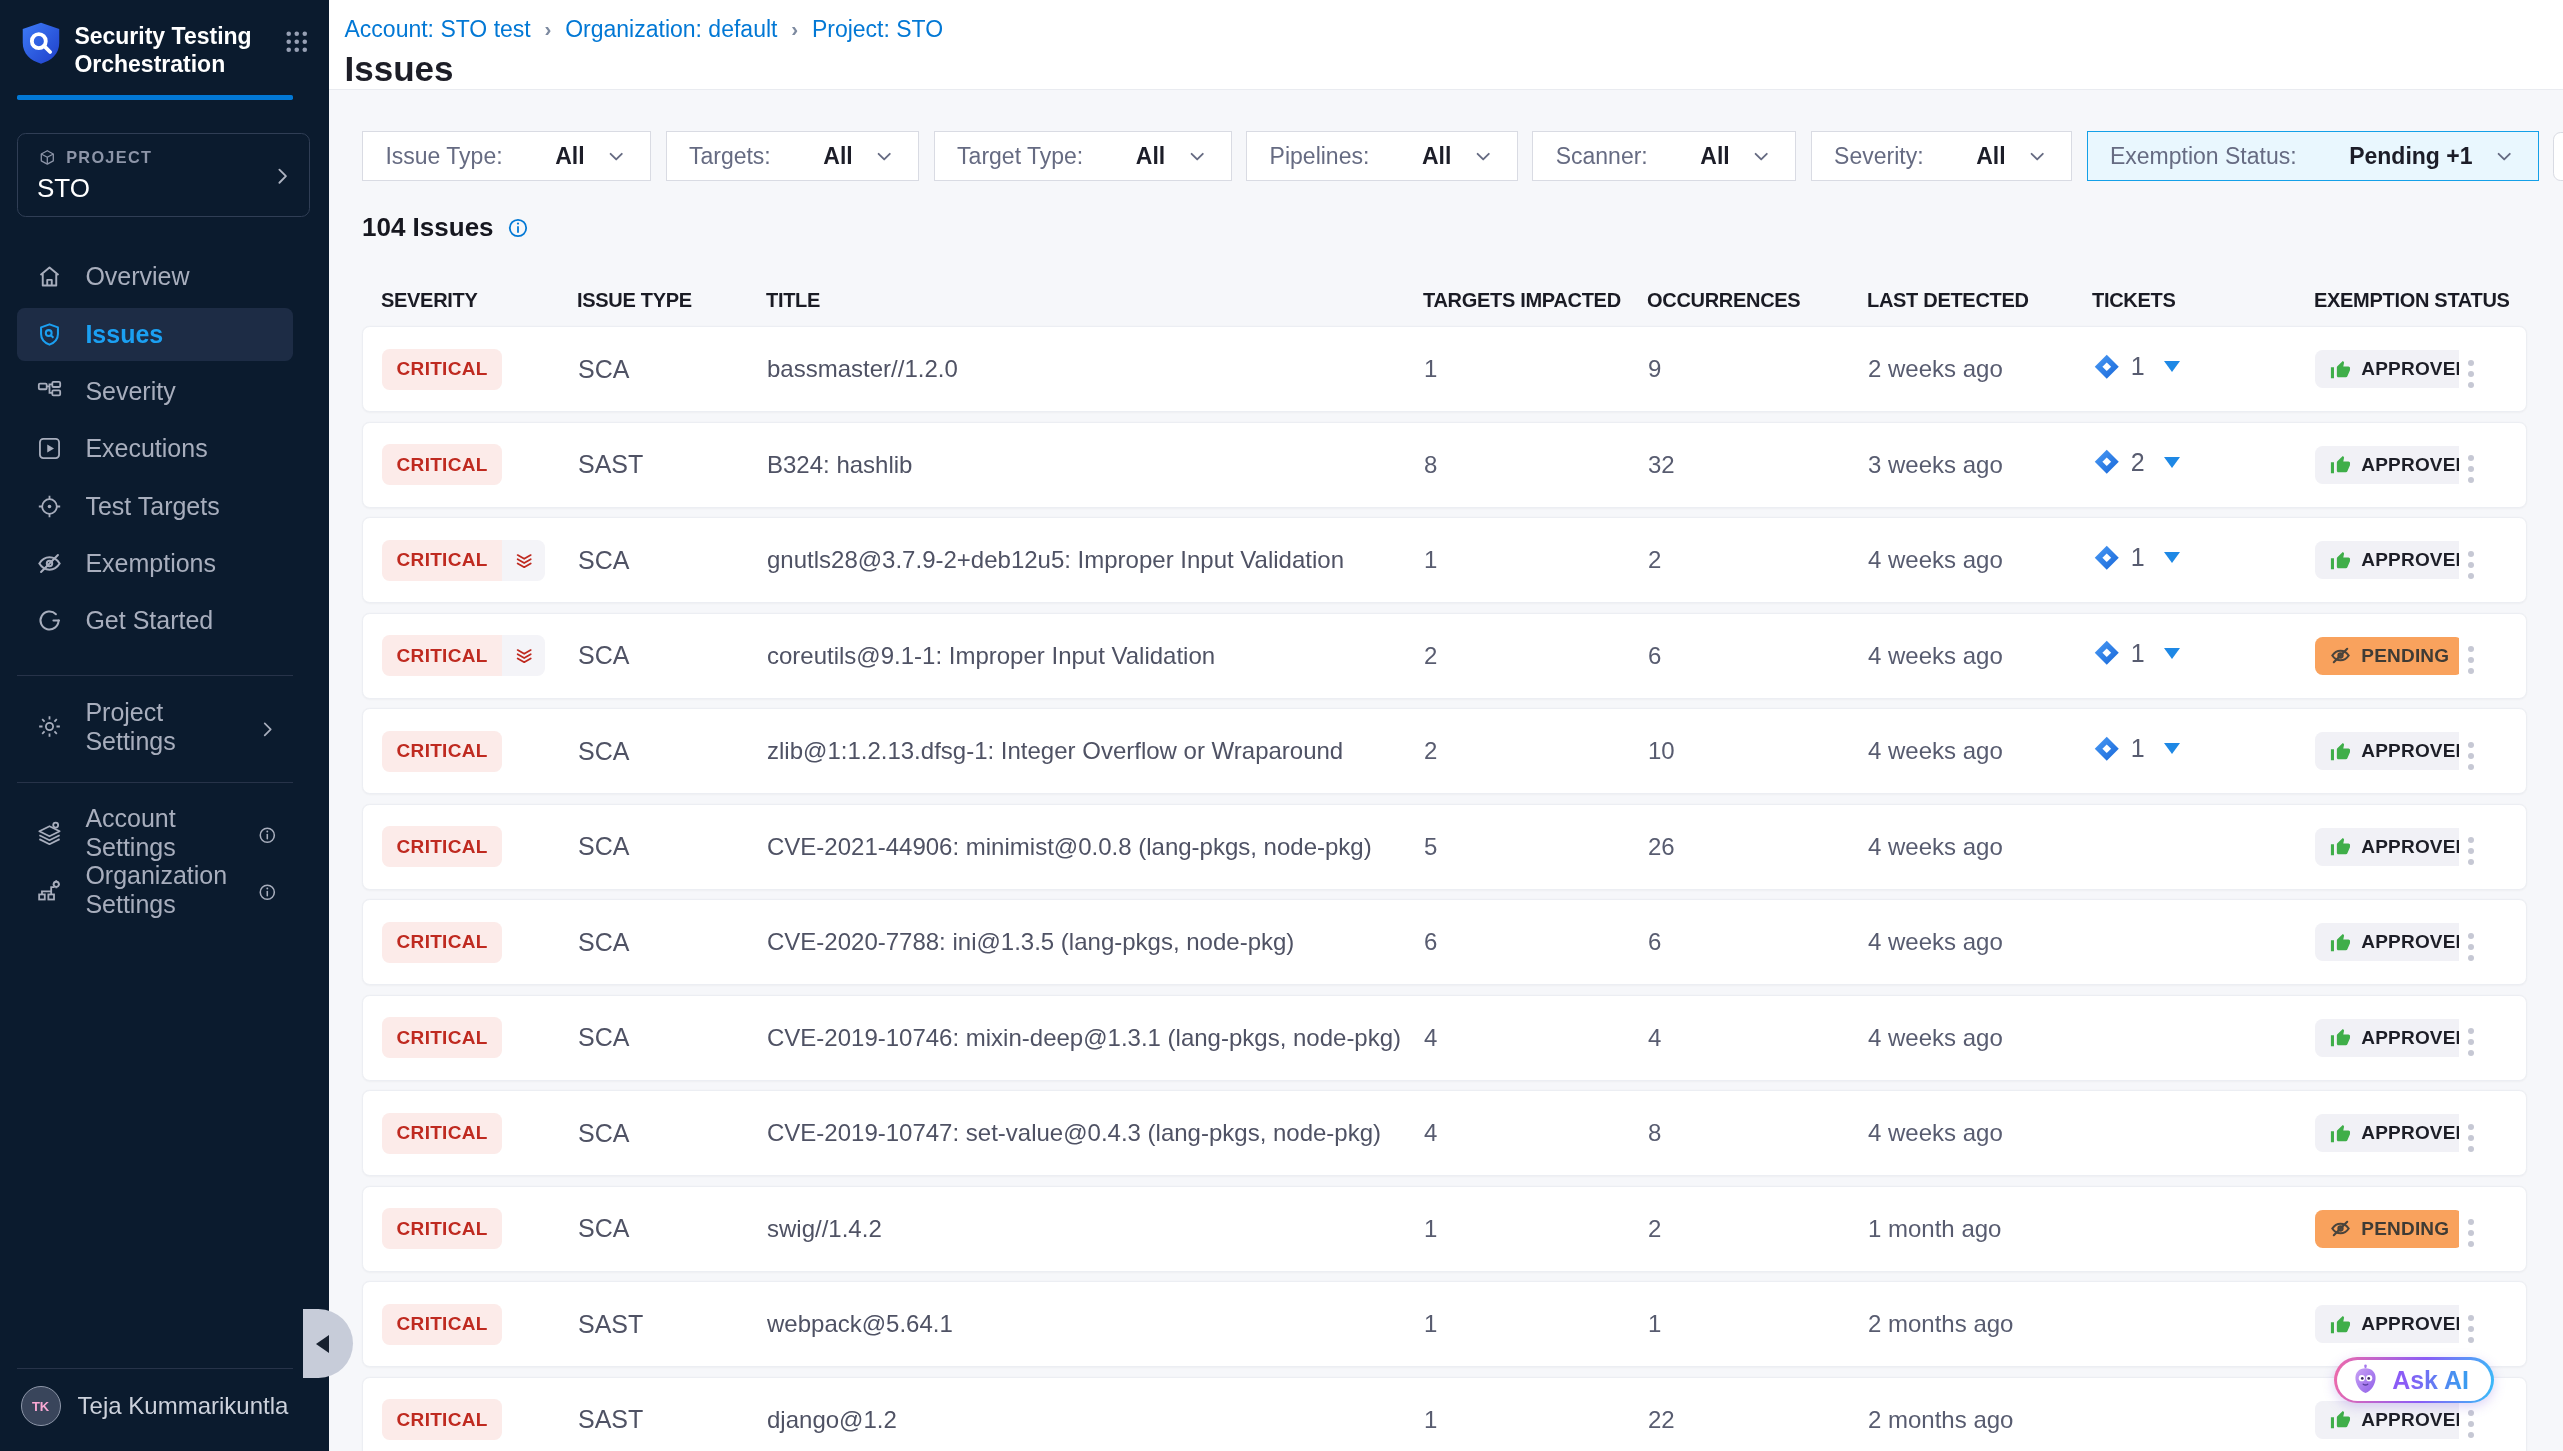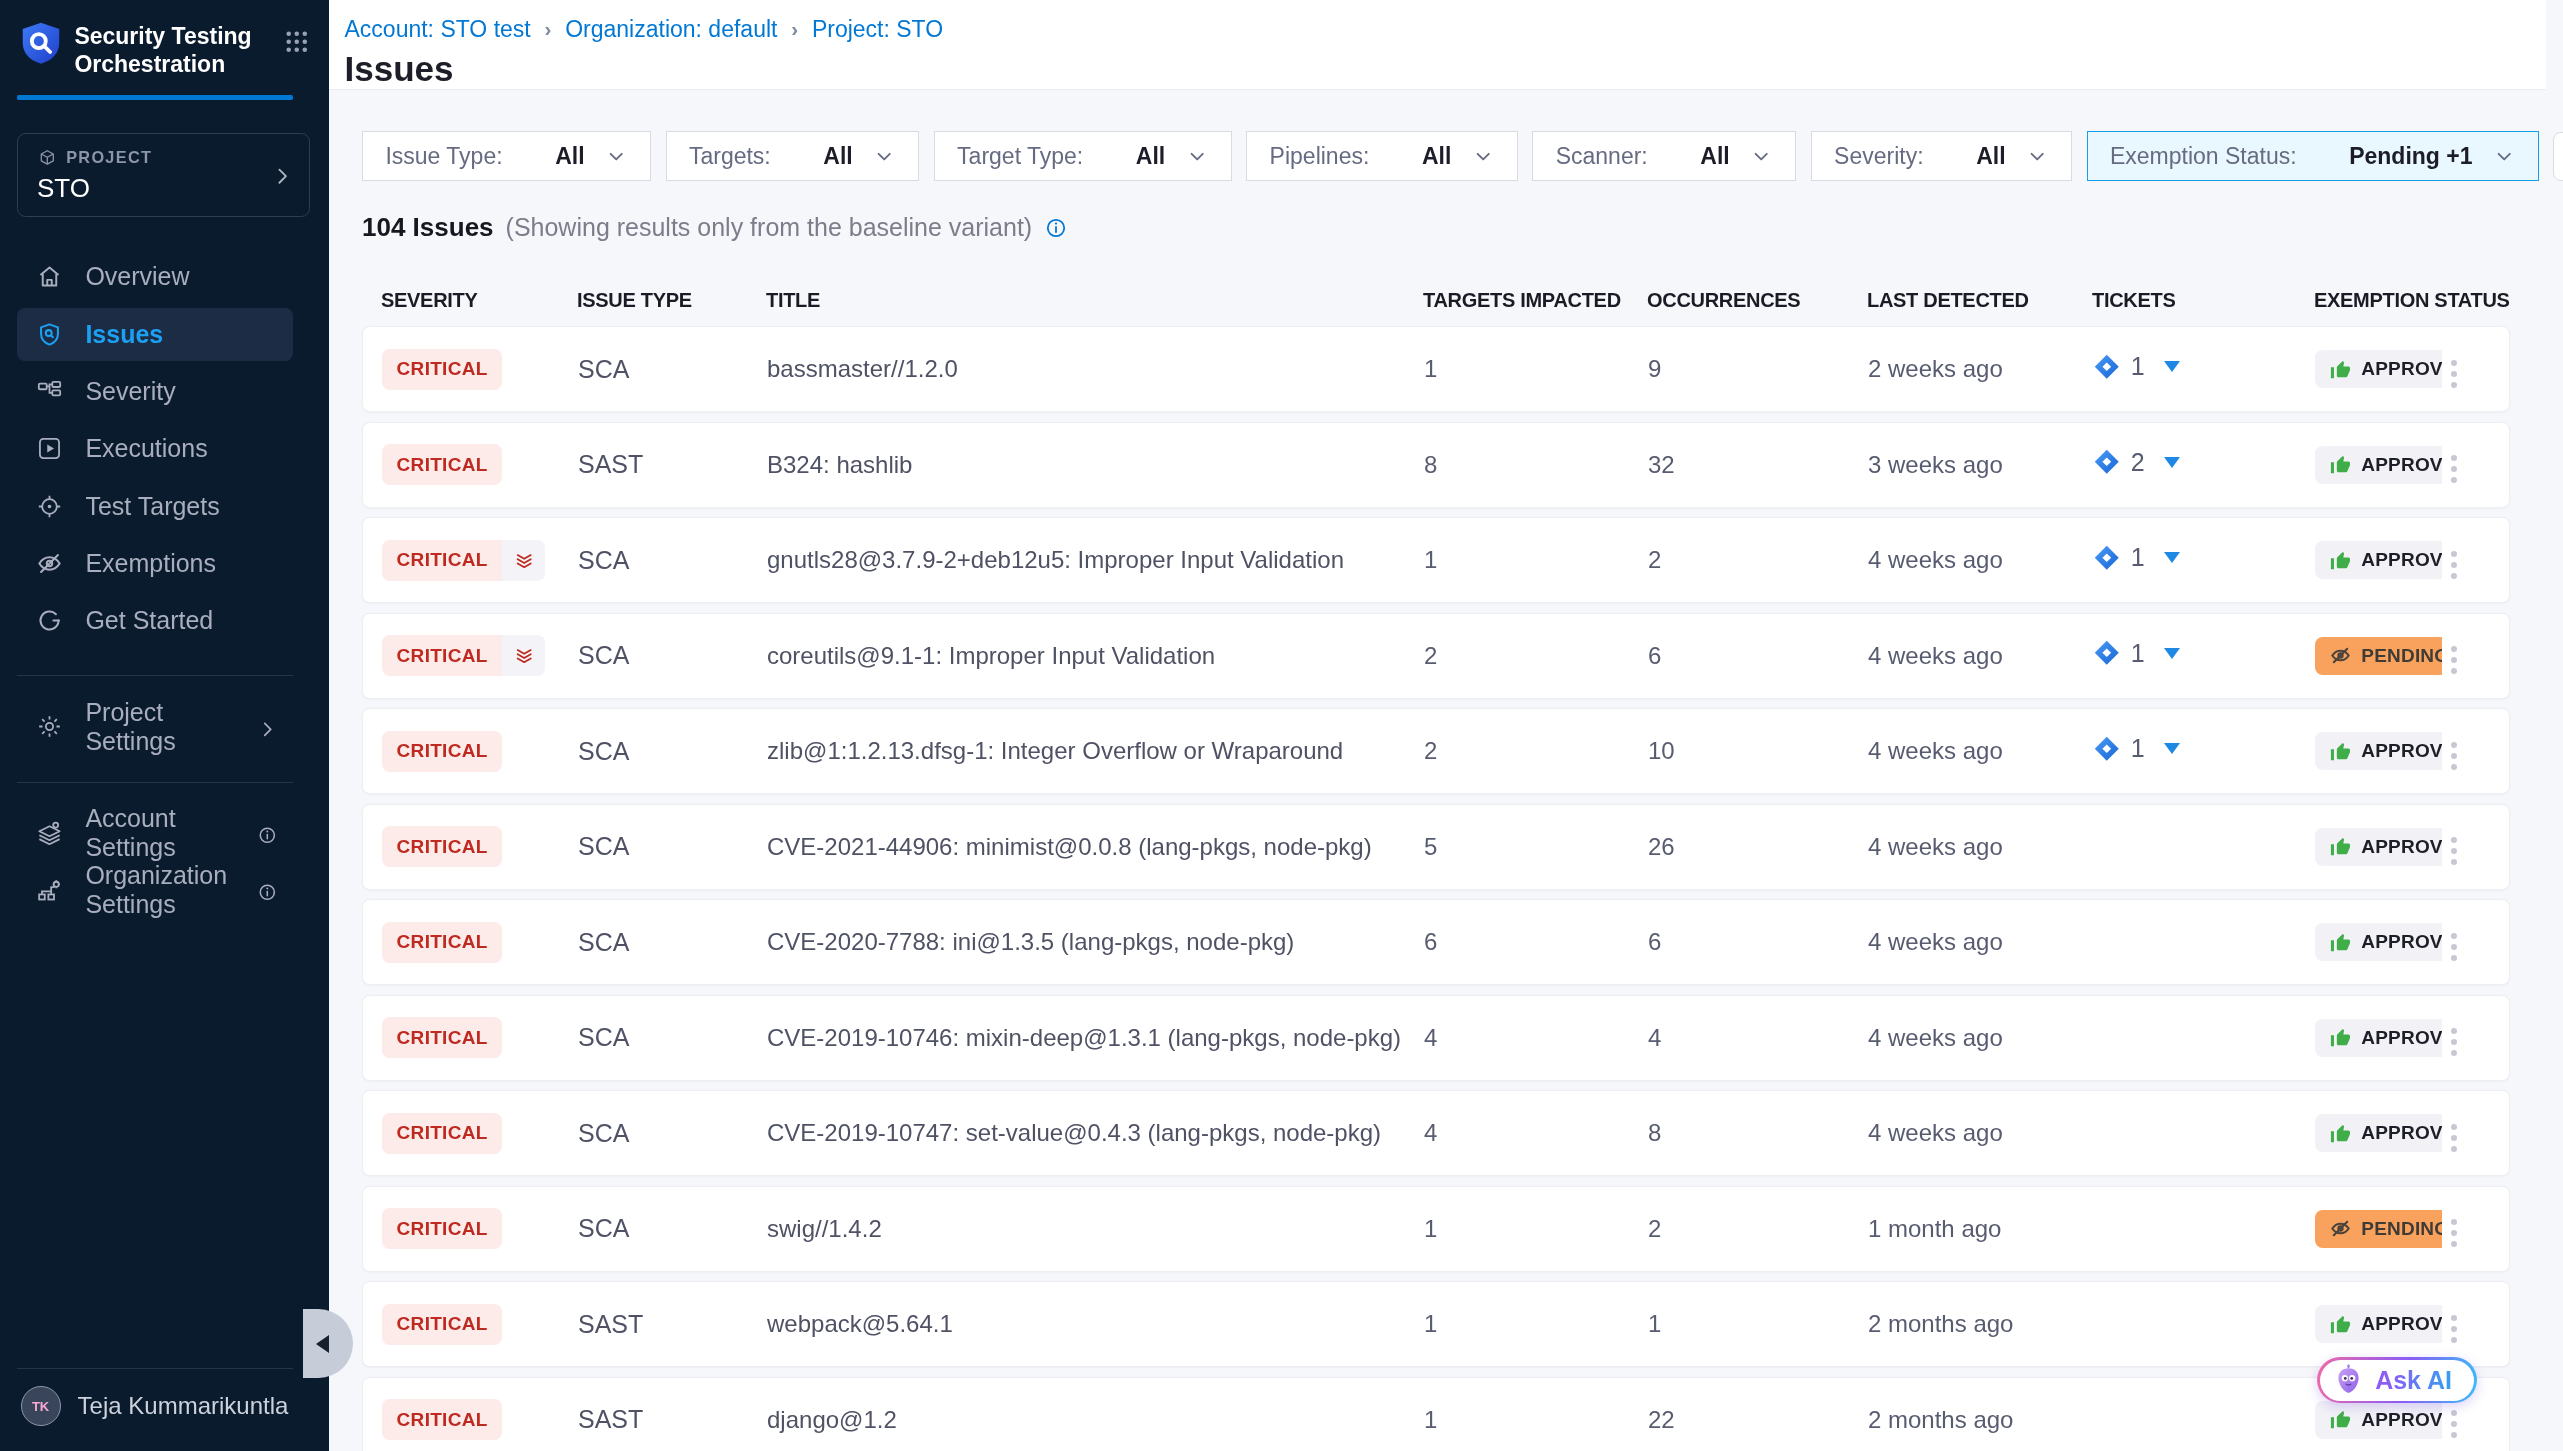--- a/index.html
+++ b/index.html
@@ -43,21 +43,21 @@
     display:flex; align-items:center; justify-content:center; }
   .user-name { color:#ccd1db; font-size:24px; margin-left:17px; }
 
   .collapse-tab { position:absolute; left:303px; top:1309px; width:50px; height:69px;
     background:#c7ccd9; border-radius:0 38px 38px 0; z-index:6; cursor:pointer;
     display:flex; align-items:center; justify-content:center; }
   .collapse-tab .tri { width:0; height:0; border-top:9.5px solid transparent;
     border-bottom:9.5px solid transparent; border-right:13px solid #17202f; margin-right:12px; }
 
   
-  .main { position:absolute; left:329px; top:0; right:17px; height:1313px; display:flex; flex-direction:column; }
+  .main { position:absolute; left:329px; top:0; right:0; height:1313px; display:flex; flex-direction:column; }
   .page-header { background:#fff; height:101px; padding:15.5px 0 0 15.5px; border-bottom:0.9px solid #e9ebf0; }
   .breadcrumb { display:flex; align-items:center; gap:13.8px; font-size:23px; color:#0278d5; }
   .crumb { cursor:pointer; }
   .crumb-sep { color:#7d8aa0; font-size:20.6px; font-weight:700; }
   .page-title { font-size:35px; font-weight:700; color:#1d1e27; margin-top:6.9px; }
 
   .content { flex:1; background:#f6f7fa; padding:41px 36px 0 33px; position:relative; }
   .toolbar { display:flex; align-items:center; }
   .filter-pill { display:flex; align-items:center; height:50px; padding:0 22.4px; margin-right:14.6px;
     background:#fff; border:0.9px solid #d9dbe3; border-radius:0; font-size:23px; cursor:pointer;
@@ -419,21 +419,20 @@
               <circle cx="11" cy="11" r="6.5"></circle>
               <path d="m15.8 15.8 4 4"></path>
             </svg>
         </span>
         <input class="search-input" type="text" placeholder="Search Titles, Descriptions, Ref IDs" style="">
       </div>
     </div>
 
     <div class="summary">
       <span class="summary-count">104 Issues</span>
-      <span class="summary-note">(Showing results only from the baseline variant)</span>
       <span class="summary-info">
         <svg viewBox="0 0 24 24" fill="none" stroke="currentColor" stroke-width="1.8">
             <circle cx="12" cy="12" r="8.2"></circle>
             <path d="M12 11v5" stroke-linecap="round"></path>
             <circle cx="12" cy="7.6" r="1.1" fill="currentColor" stroke="none"></circle>
           </svg>
       </span>
     </div>
 
     <div class="table-head grid-cols">

